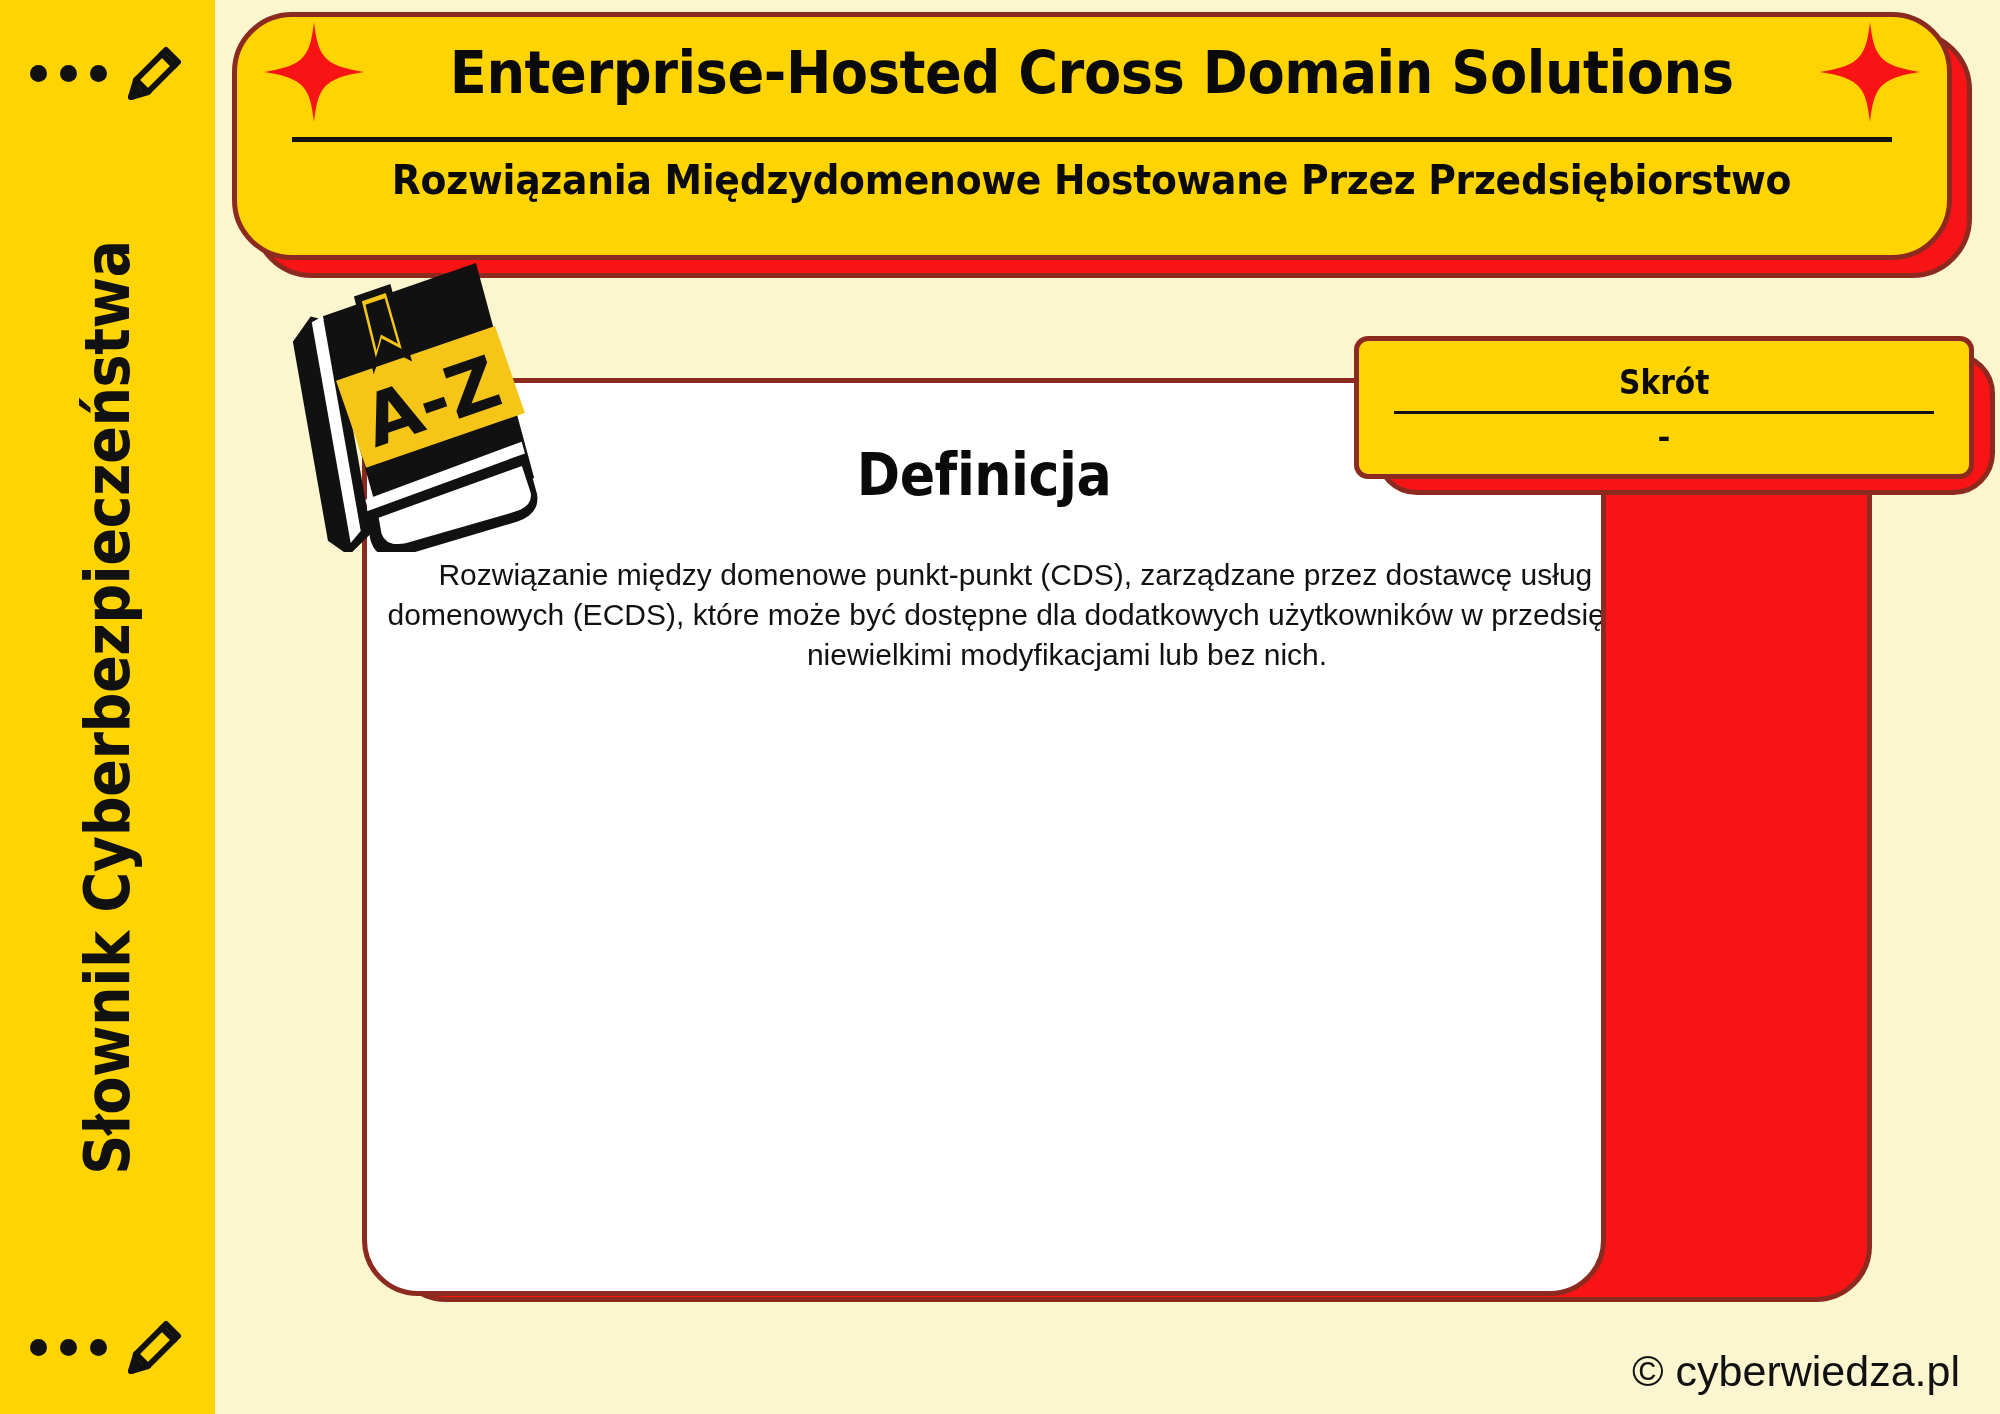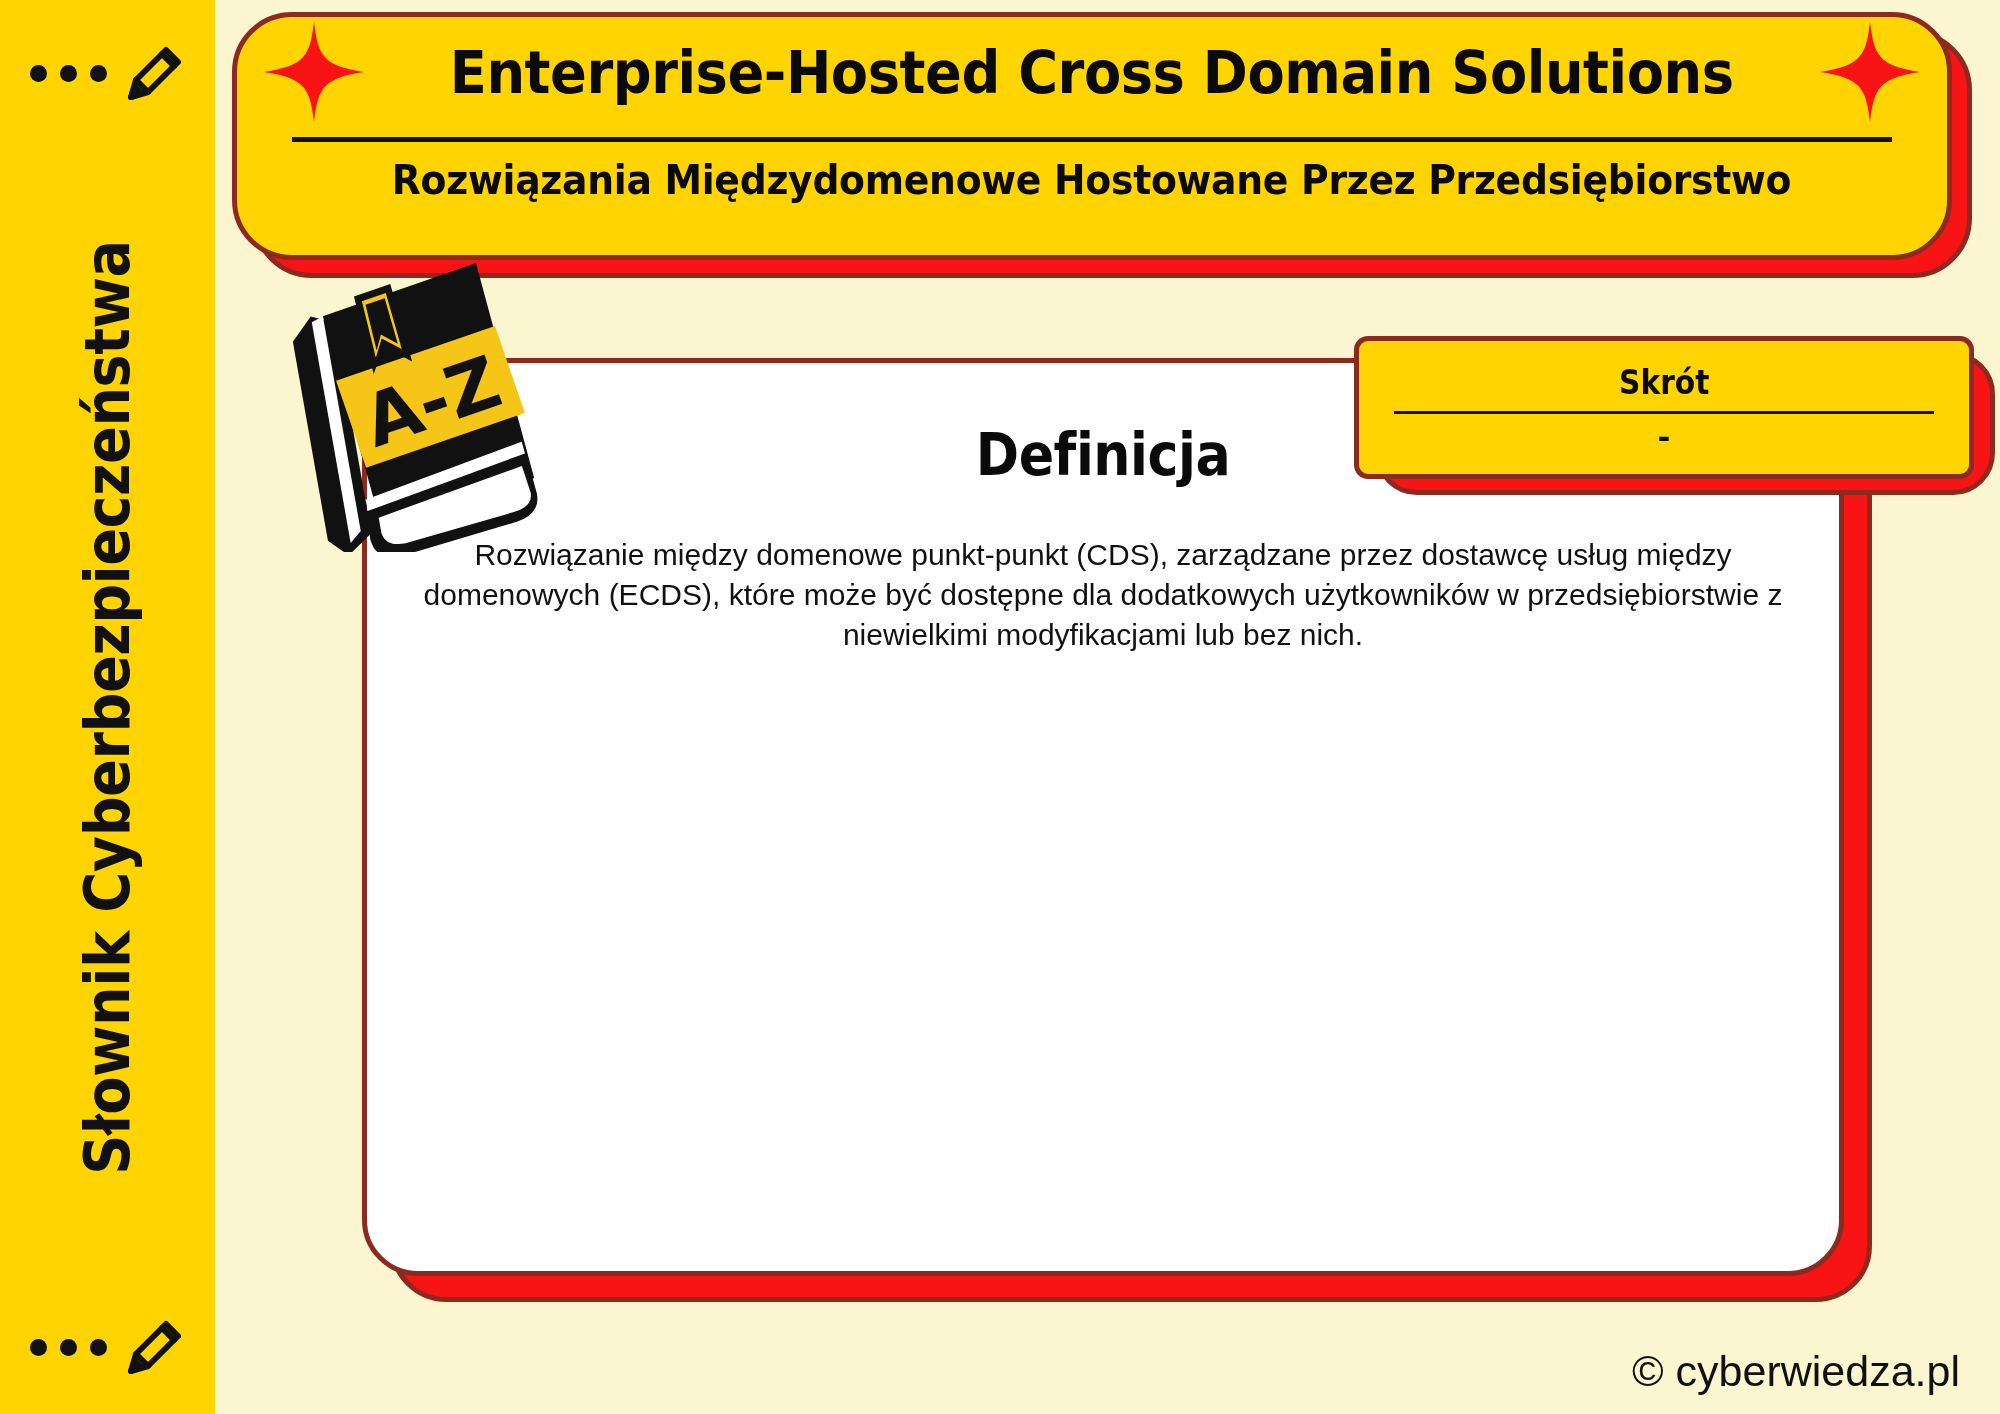--- a/index.html
+++ b/index.html
@@ -164,22 +164,22 @@
     height: 918px;
     background: #f81414;
     border: 5px solid #8c2a20;
     border-radius: 56px;
     box-sizing: border-box;
     z-index: 4;
   }
   #panel {
     position: absolute;
     left: 362px;
-    top: 358px;
-    width: 1482px;
+    top: 378px;
+    width: 1244px;
     height: 918px;
     background: #ffffff;
     border: 5px solid #8c2a20;
     border-radius: 56px;
     box-sizing: border-box;
     z-index: 5;
     overflow: hidden;
   }
   #definition-heading {
     margin: 58px 0 0 0;

